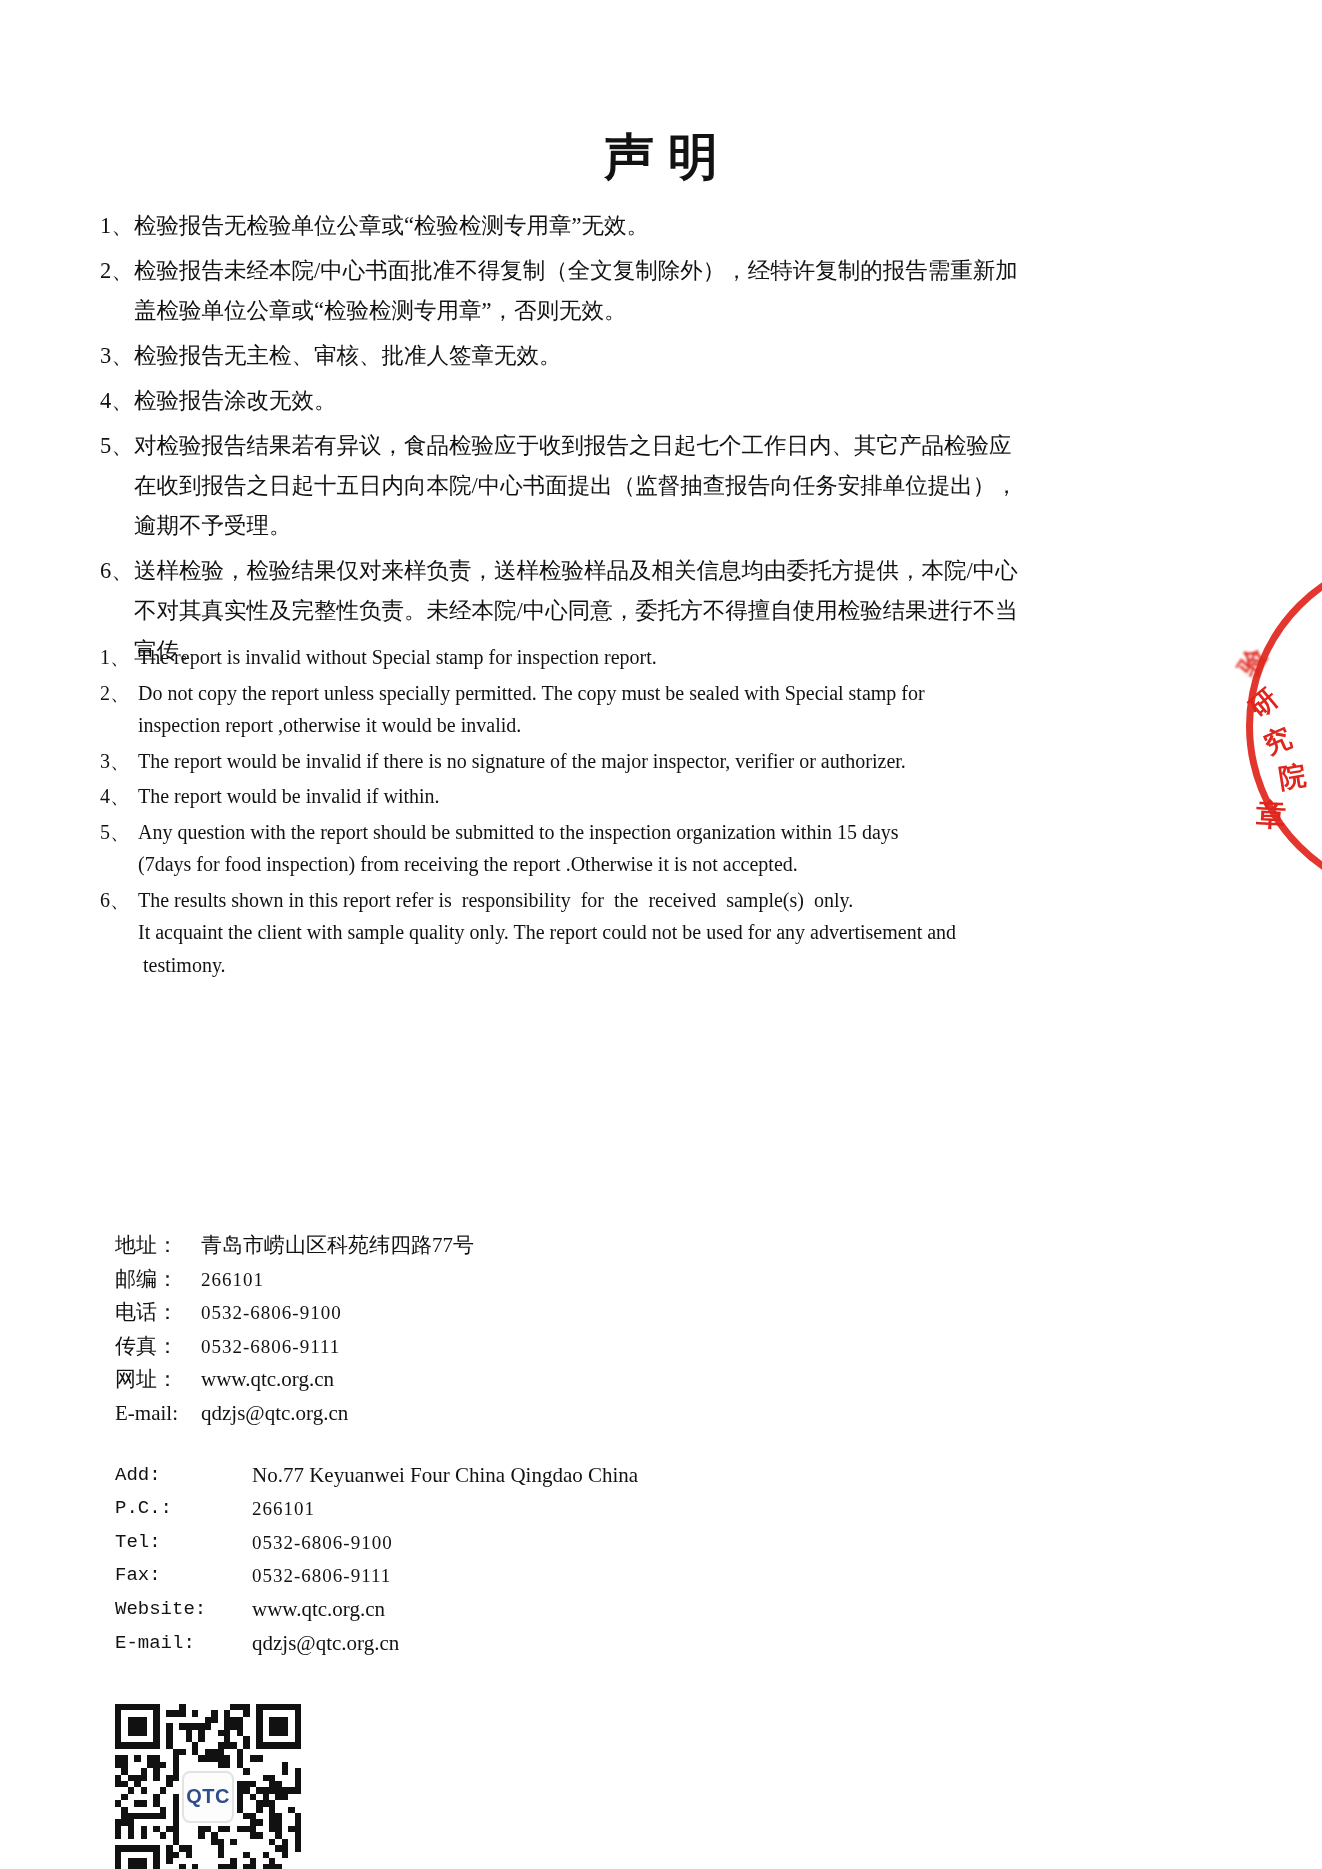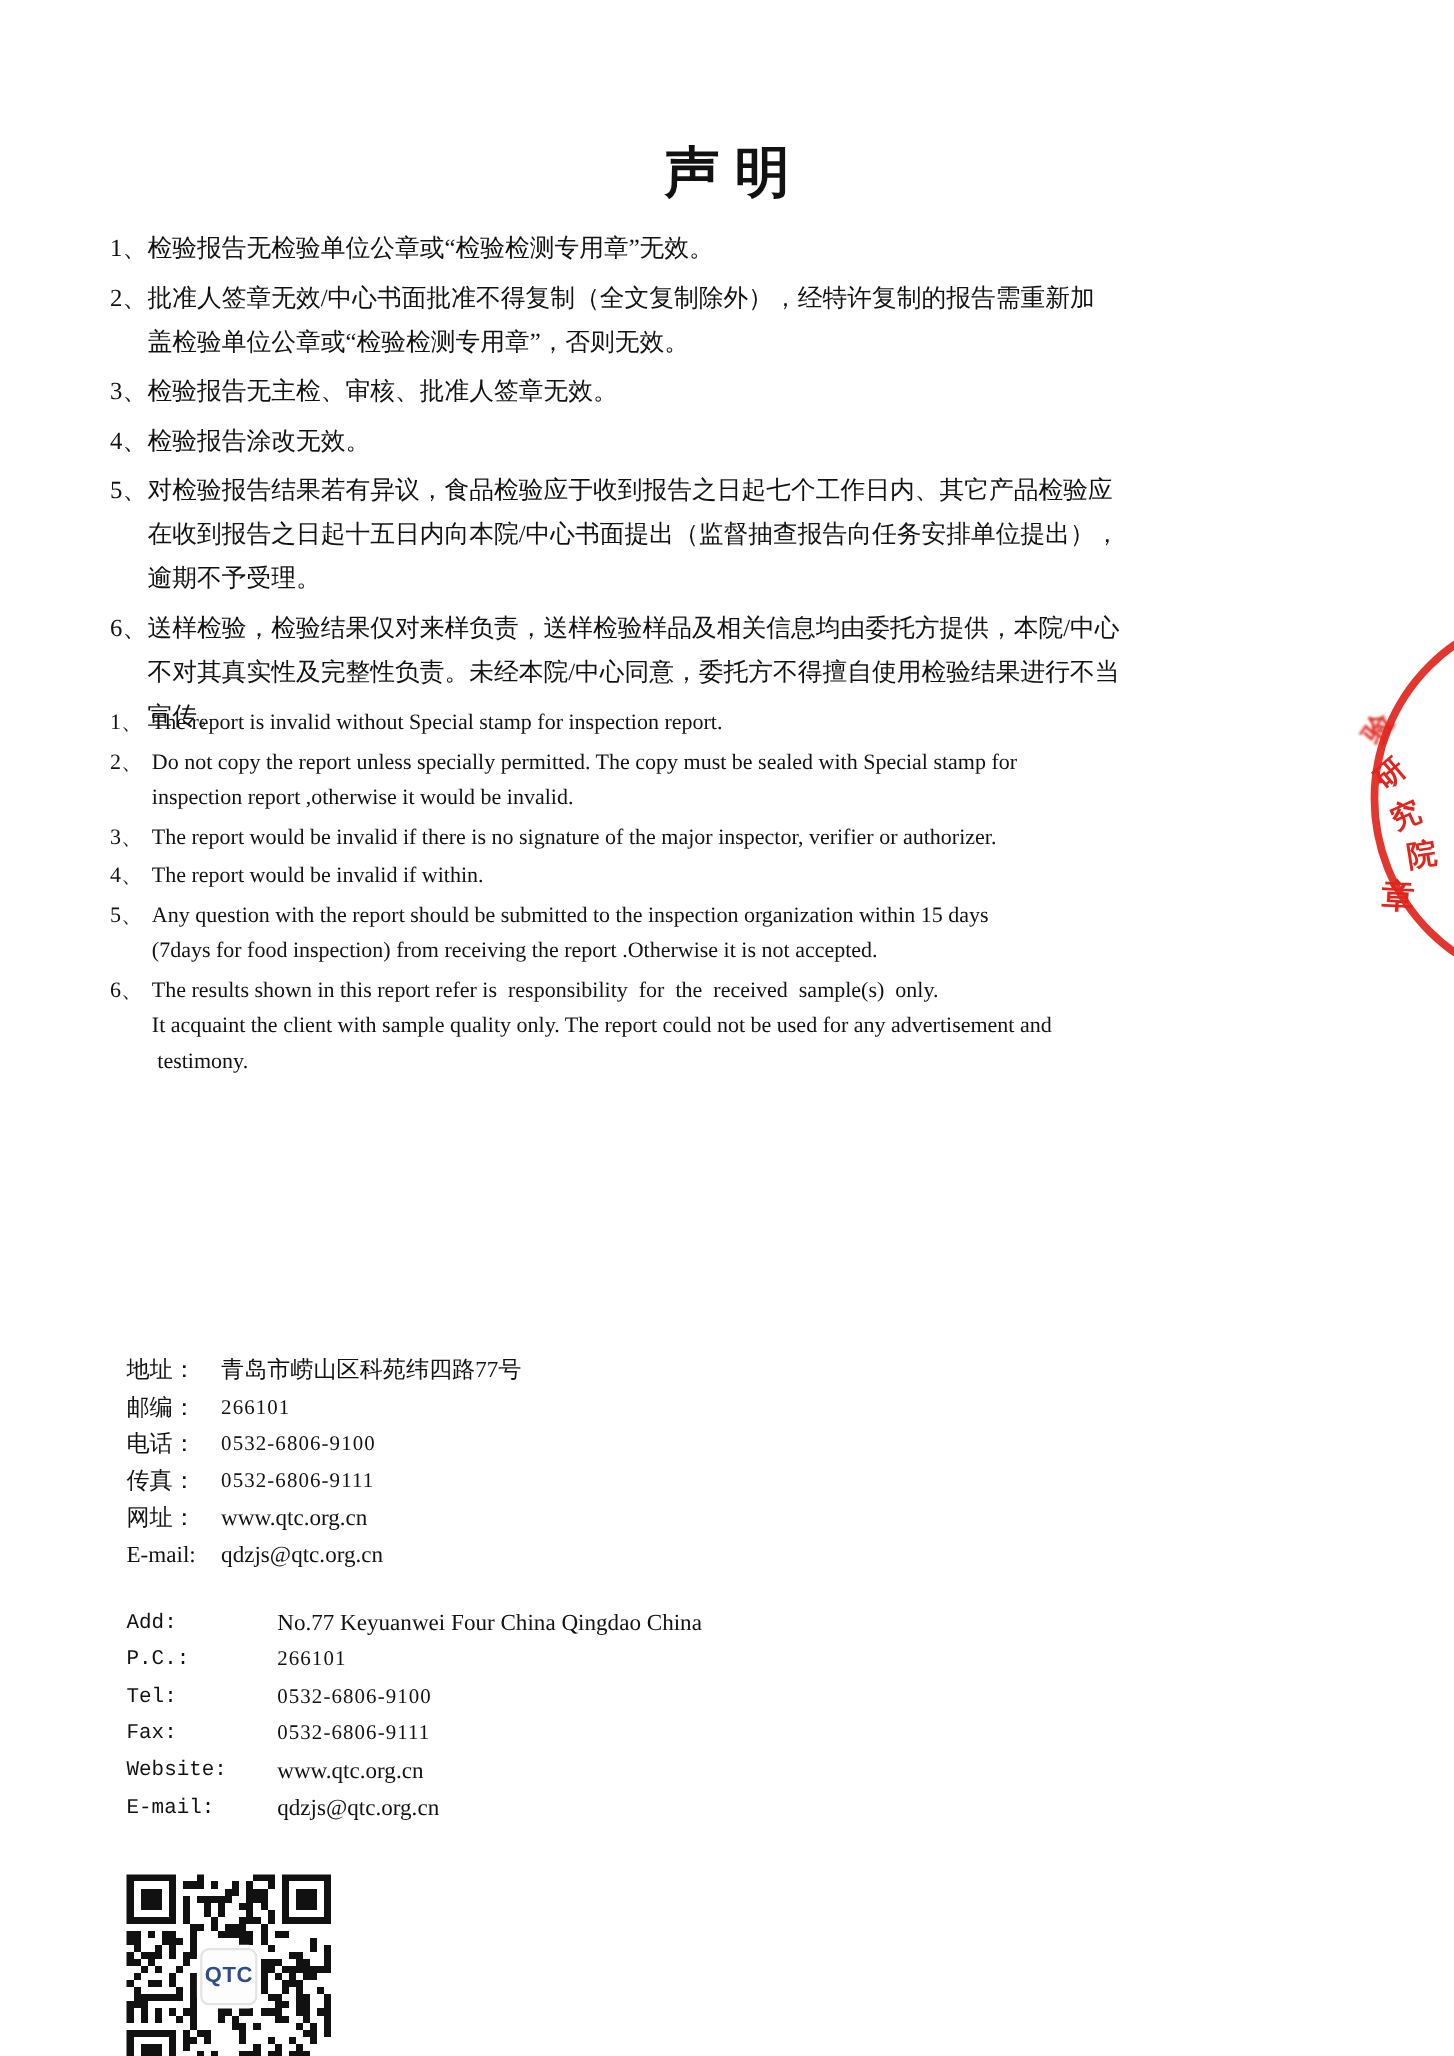--- a/index.html
+++ b/index.html
@@ -84,21 +84,21 @@
 
   <div class="title">声明</div>
 
   <div class="cn-list">
     <div class="cn-item">
       <span class="item-num">1、</span>
       <span class="item-text">检验报告无检验单位公章或“检验检测专用章”无效。</span>
     </div>
     <div class="cn-item">
       <span class="item-num">2、</span>
-      <span class="item-text">批准人签章无效/中心书面批准不得复制（全文复制除外），经特许复制的报告需重新加
+      <span class="item-text">检验报告未经本院/中心书面批准不得复制（全文复制除外），经特许复制的报告需重新加
 盖检验单位公章或“检验检测专用章”，否则无效。</span>
     </div>
     <div class="cn-item">
       <span class="item-num">3、</span>
       <span class="item-text">检验报告无主检、审核、批准人签章无效。</span>
     </div>
     <div class="cn-item">
       <span class="item-num">4、</span>
       <span class="item-text">检验报告涂改无效。</span>
     </div>

